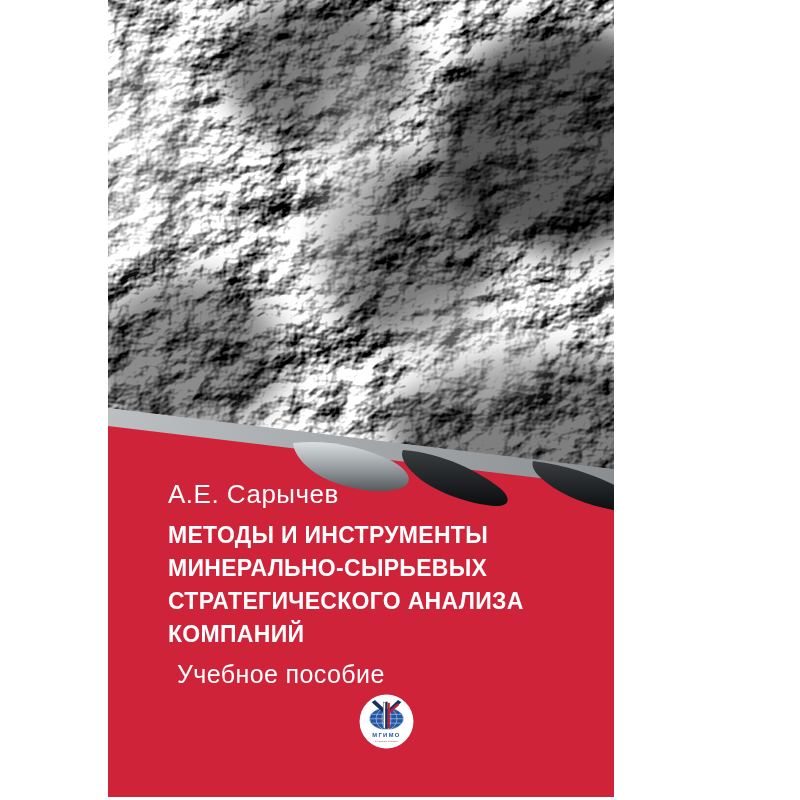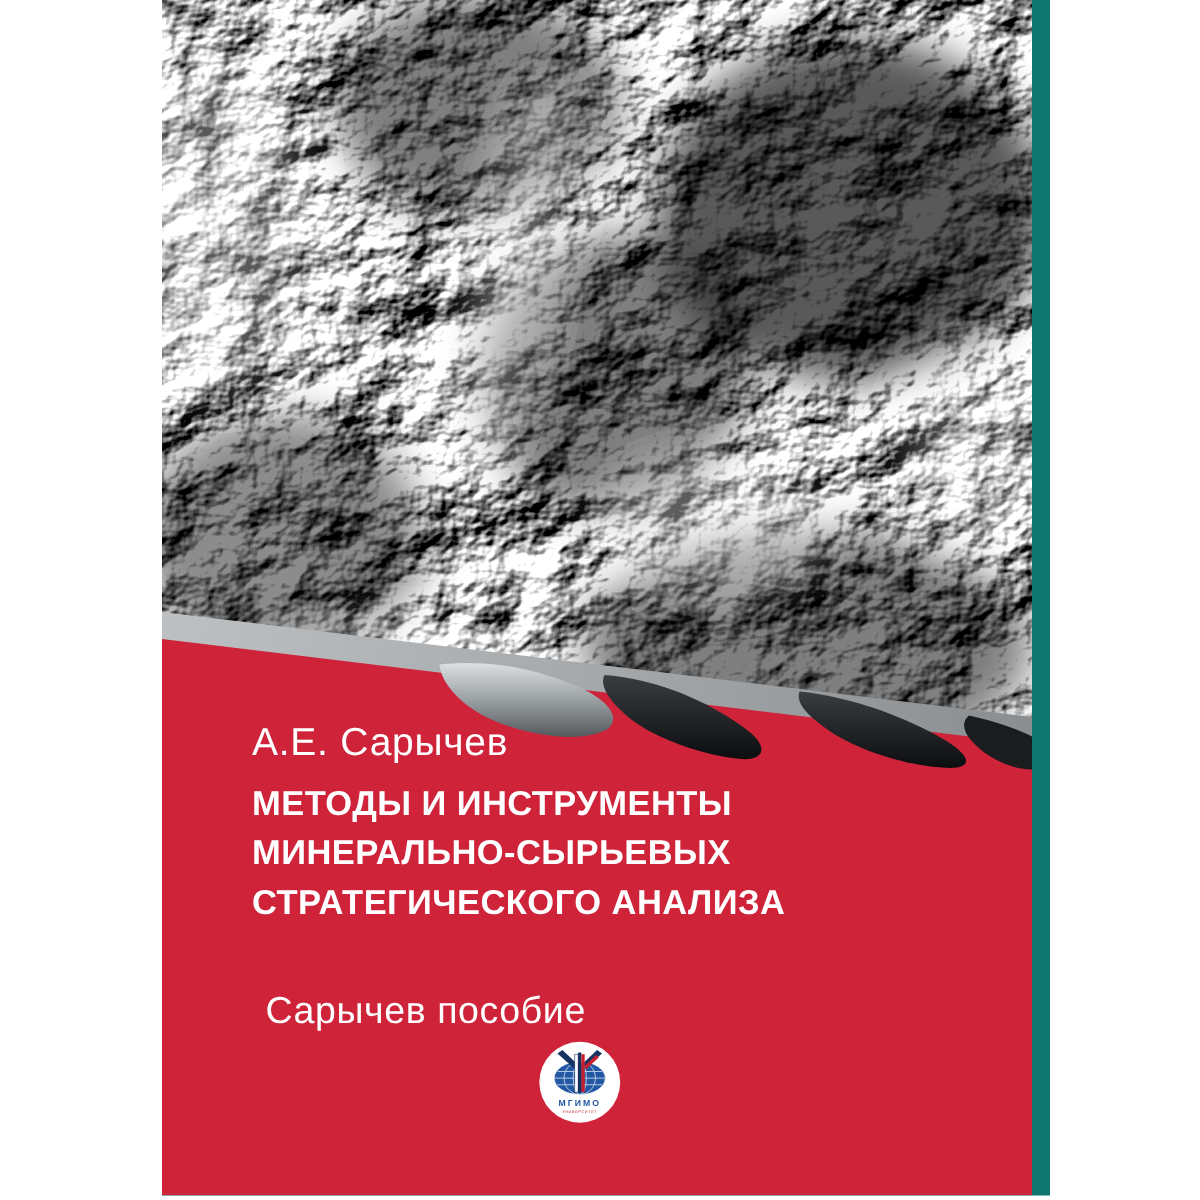--- a/index.html
+++ b/index.html
@@ -4,22 +4,22 @@
 <style>
   html,body { margin:0; padding:0; }
   body {
     width:800px; height:800px; position:relative;
     background:#ffffff; overflow:hidden;
     font-family:"Liberation Sans", sans-serif;
   }
   .page { position:absolute; inset:0; background:#ffffff; }
   .cover {
     position:absolute; left:108px; top:0;
-    width:592px; height:797px; overflow:hidden;
-    background:#0f766e;
+    width:506px; height:797px; overflow:hidden;
+    background:#d946ef;
   }
   .photo { position:absolute; left:0; top:0; }
   .gray-band {
     position:absolute; inset:0;
     background:linear-gradient(100deg, #c3c6c8 0%, #a9acae 45%, #84888b 100%);
     clip-path:polygon(0 408px, 580px 478px, 580px 498px, 0 428px);
   }
   .red-panel {
     position:absolute; inset:0;
     background:var(--panel-red, #ce2339);
@@ -103,23 +103,24 @@
       <path d="M425,461 C462,465 498,479 523,494 C539,504 541,512 525,512 C498,511 466,501 446,488 C433,479 422,470 425,461 Z" fill="url(#darkG)"></path>
       <path d="M538,477 C557,481 572,487 580,491 L580,513 C564,513 547,503 539,493 C534,487 533,481 538,477 Z" fill="#1a1c1e"></path>
     </svg>
 
     <div class="author">А.Е. Сарычев</div>
 
     <div class="title">
       <div>МЕТОДЫ И ИНСТРУМЕНТЫ</div>
       <div>МИНЕРАЛЬНО-СЫРЬЕВЫХ</div>
       <div>СТРАТЕГИЧЕСКОГО АНАЛИЗА</div>
+      <div>КОМПАНИЙ</div>
     </div>
 
-    <div class="subtitle">Сарычев пособие</div>
+    <div class="subtitle">Учебное пособие</div>
 
     <svg class="logo" viewBox="0 0 100 100" aria-hidden="true">
       <circle cx="50" cy="50" r="49" fill="#ffffff"></circle>
       <g>
         <ellipse cx="50" cy="45" rx="31" ry="20" fill="#2257a4"></ellipse>
         <g stroke="#ffffff" stroke-width="1" fill="none" opacity="0.8">
           <ellipse cx="50" cy="45" rx="31" ry="20"></ellipse>
           <ellipse cx="50" cy="45" rx="19" ry="20"></ellipse>
           <ellipse cx="50" cy="45" rx="8" ry="20"></ellipse>
           <line x1="19" y1="45" x2="81" y2="45"></line>

